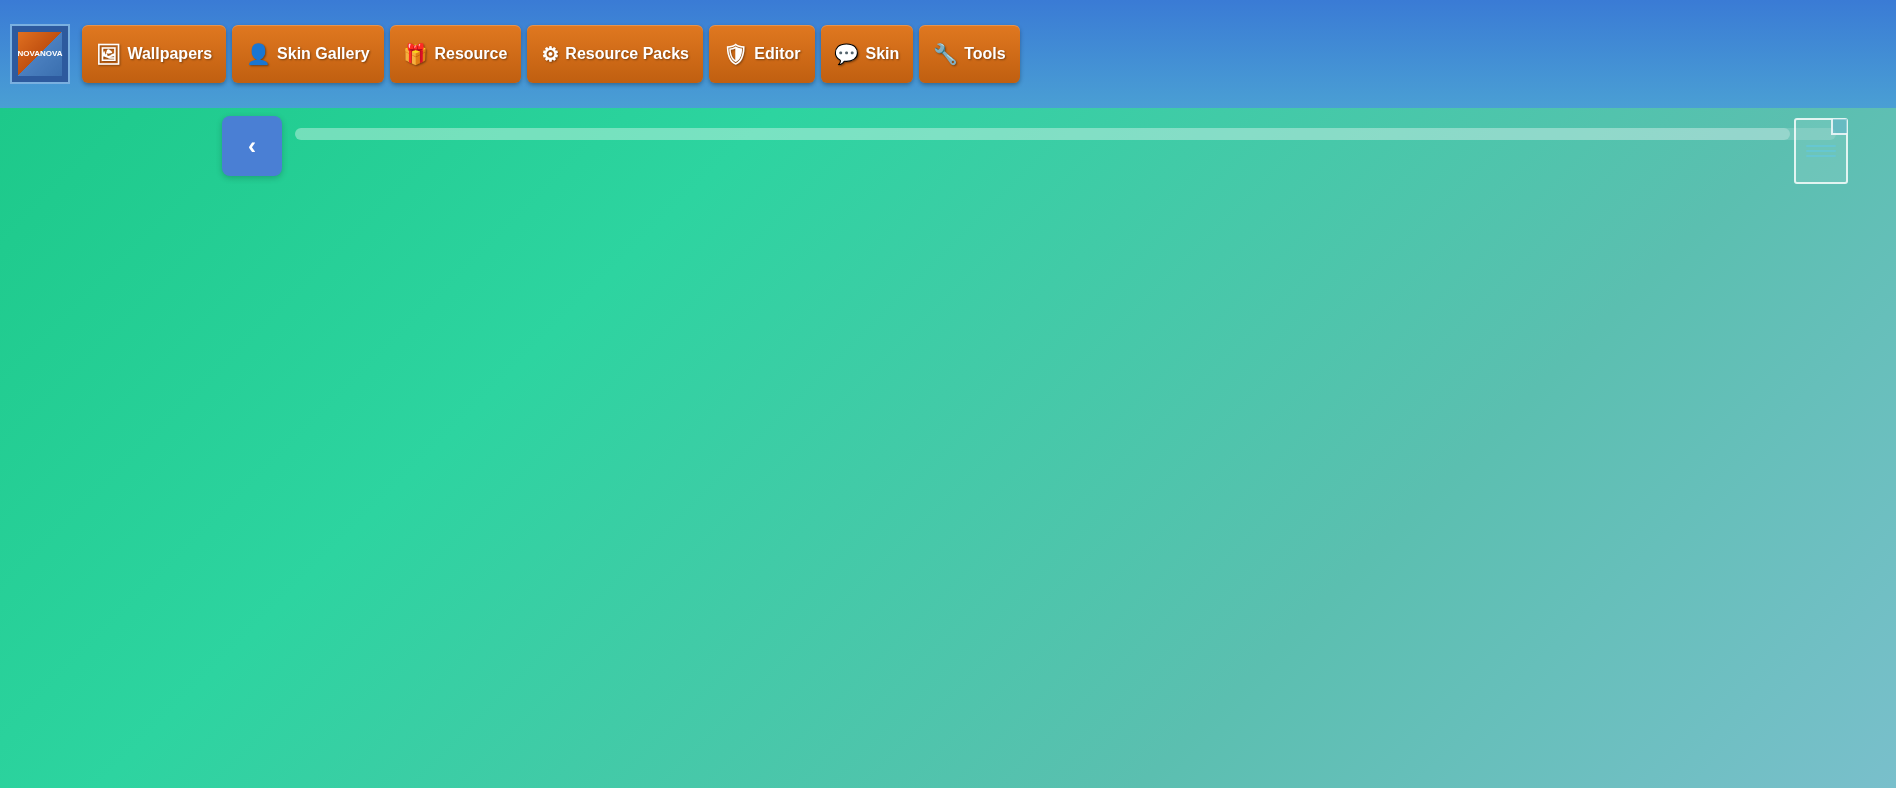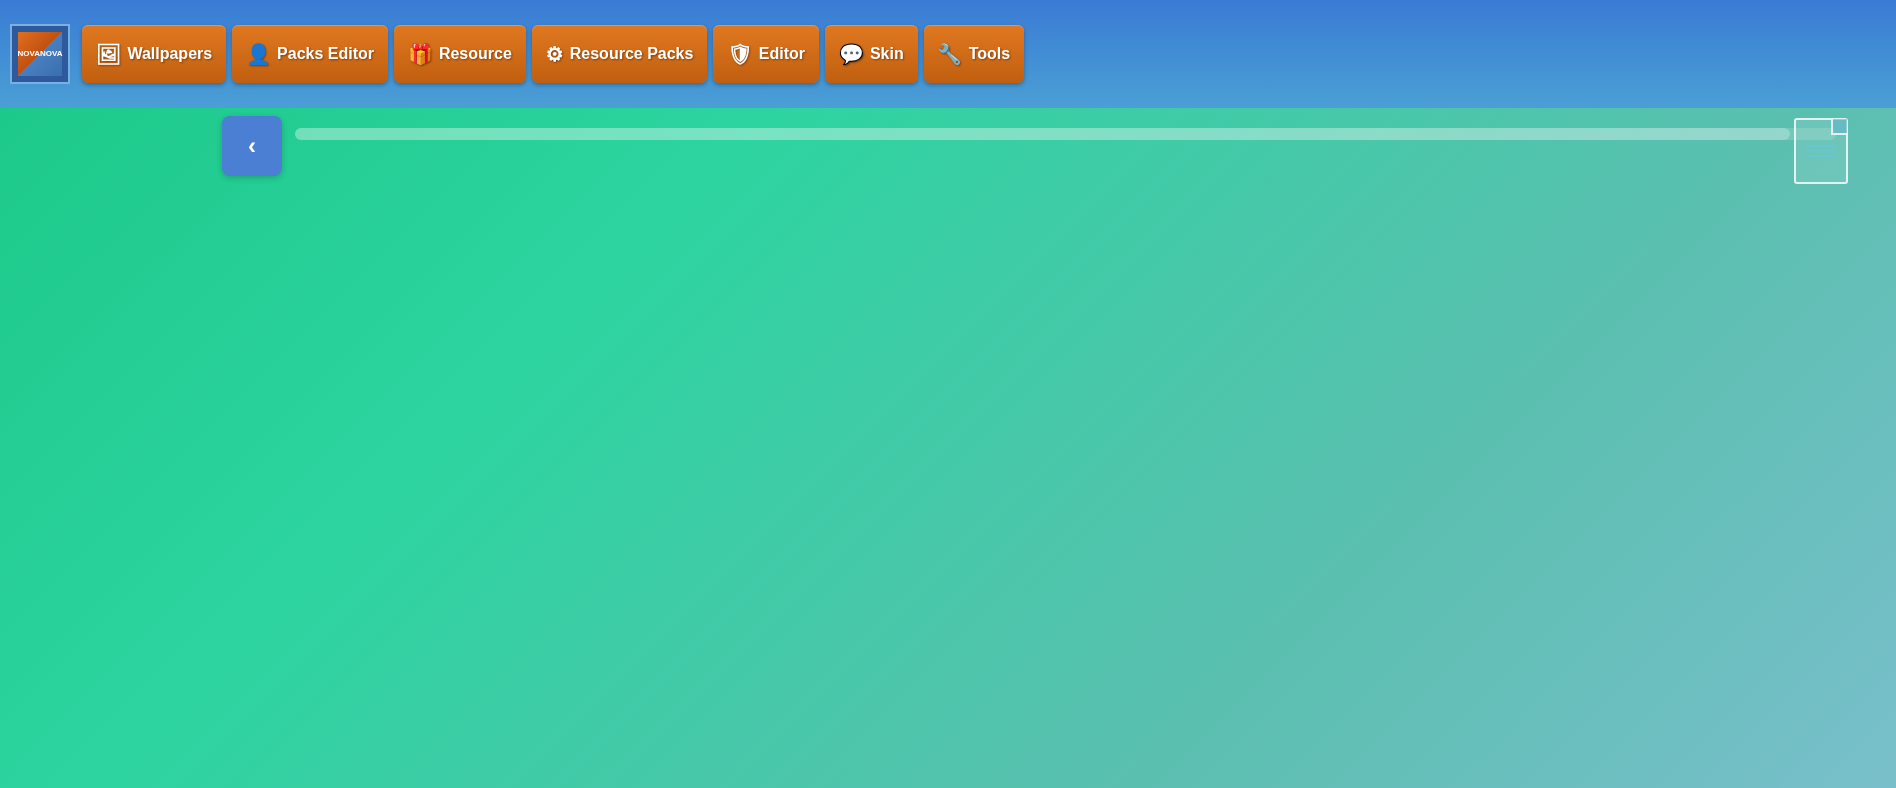--- a/index.html
+++ b/index.html
@@ -185,21 +185,21 @@
     </div>
   </div>
 
   <div id="nav-buttons" style="display:flex;gap:6px;align-items:center;">
       <button class="nav-btn">
         <span class="btn-icon">🖼</span>
         <span>Wallpapers</span>
       </button>
       <button class="nav-btn">
         <span class="btn-icon">👤</span>
-        <span>Packs Editor</span>
+        <span>Skin Gallery</span>
       </button>
       <button class="nav-btn">
         <span class="btn-icon">🎁</span>
         <span>Resource</span>
       </button>
       <button class="nav-btn">
         <span class="btn-icon">⚙</span>
         <span>Resource Packs</span>
       </button>
       <button class="nav-btn">

